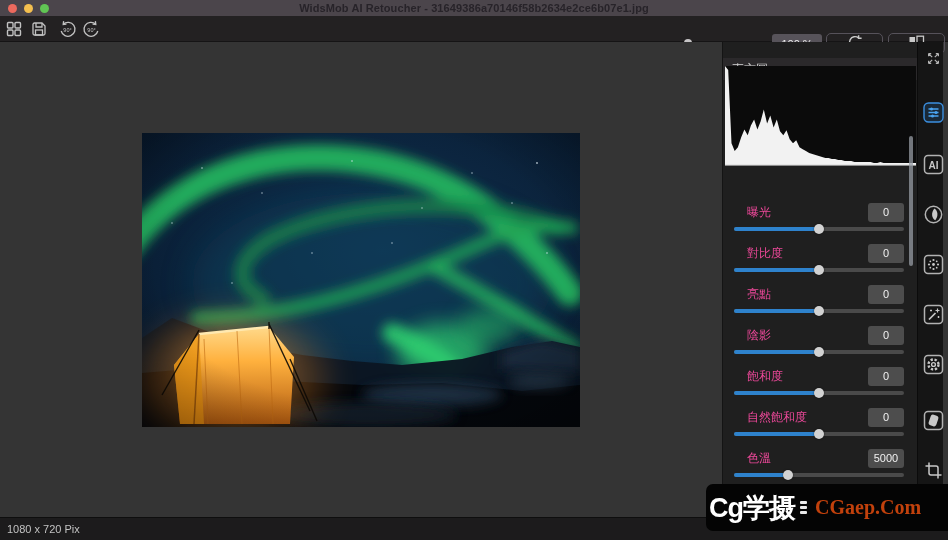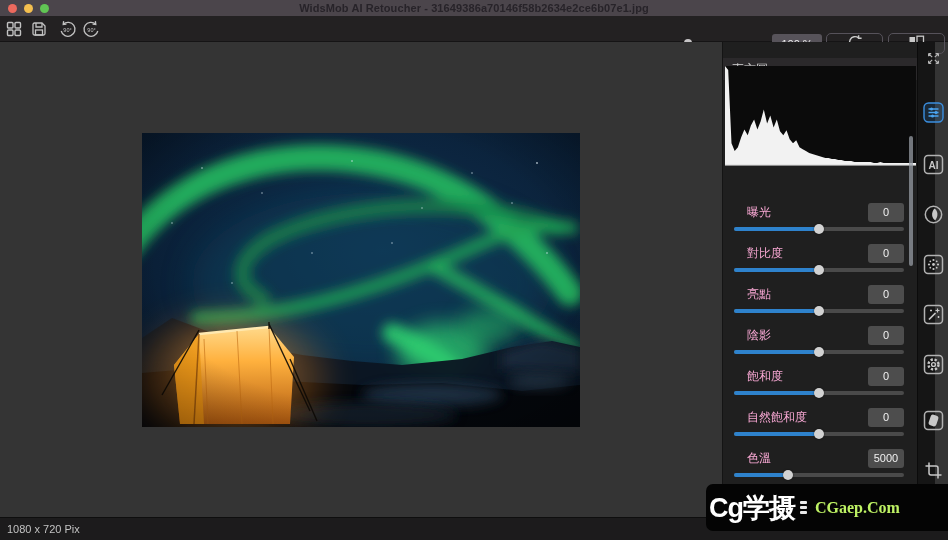--- a/index.html
+++ b/index.html
@@ -54,52 +54,52 @@
                     background:#2c2a2c; color:#dadada; font-size:12px;
                     display:flex; align-items:center; padding-left:10px; }
   .tri { width:0; height:0; border-left:4px solid transparent; border-right:4px solid transparent;
          border-top:5px solid #b9b9b9; margin-right:7px; }
   .reset-ic { position:absolute; right:13px; top:5px; }
   .sliders { position:absolute; top:148px; left:0; width:195px; padding:14px 14px 0 11px; }
   .srow { margin-bottom:14px; }
   .srow.gap { margin-top:6px; }
   .srow-top { display:flex; align-items:center; justify-content:space-between;
               height:16px; margin-bottom:7px; }
-  .slabel { font-size:12px; color:#f9a8d4;padding-left:13px; }
+  .slabel { font-size:12px; color:#ec4899;padding-left:13px; }
   .svalue { min-width:36px; height:19px; background:#4d4d4d; border-radius:3px;
             color:#f0f0f0; font-size:11px; display:flex; align-items:center;
             justify-content:center; padding:0 4px; }
   .strack { position:relative; width:170px; height:4px; background:#4a4a4a; border-radius:2px; }
   .sfill  { position:absolute; left:0; top:0; height:4px; background:#2e82cc; border-radius:2px; }
   .shandle { position:absolute; top:-3px; width:10px; height:10px; margin-left:-5px;
              border-radius:50%; background:#d2d2d2; box-shadow:0 0 2px rgba(0,0,0,.6); }
   .scroll-thumb { position:absolute; right:4px; top:94px; width:4px; height:130px;
                   border-radius:2px; background:rgba(150,155,163,.75); }
 
   
-  .iconstrip { position:absolute; left:917px; top:0; width:18px; height:475px;
+  .iconstrip { position:absolute; left:917px; top:0; width:26px; height:475px;
                background:#151515; border-left:1px solid #0b0b0b; }
   .sideic { position:absolute; left:5px; width:21px; height:21px; display:flex;
             align-items:center; justify-content:center; }
   .sideic svg { display:block; }
 
   
   .statusbar { position:absolute; top:517px; left:0; width:948px; height:23px;
                background:#1c1b1c; border-top:1px solid #0e0e0e; display:flex;
                align-items:center; padding-left:7px; color:#c2c2c2; font-size:11px; }
 
   
   .watermark { position:absolute; left:706px; top:484px; width:242px; height:47px;
                background:#040404; border-radius:7px 0 0 7px; display:flex;
                align-items:center; padding-left:3px; z-index:50; }
   .wm-logo { color:#ffffff; font-size:27px; font-weight:800; letter-spacing:-1px; }
   .wm-seal { display:flex; flex-direction:column; gap:2px; margin:0 8px 0 5px; }
   .wm-seal i { display:block; width:7px; height:3px; background:#e9e9e9; border-radius:1px; }
-  .wm-site { color:#bef264; font-family:"Liberation Serif","DejaVu Serif",serif;
-             font-size:16px; font-weight:700; }
+  .wm-site { color:#c2410c; font-family:"Liberation Serif","DejaVu Serif",serif;
+             font-size:20px; font-weight:700; }
 </style>
 </head>
 <body>
 
 <div class="window">
 
   <div class="titlebar">
     <div class="lights">
       <span class="light red"></span>
       <span class="light yellow"></span>

